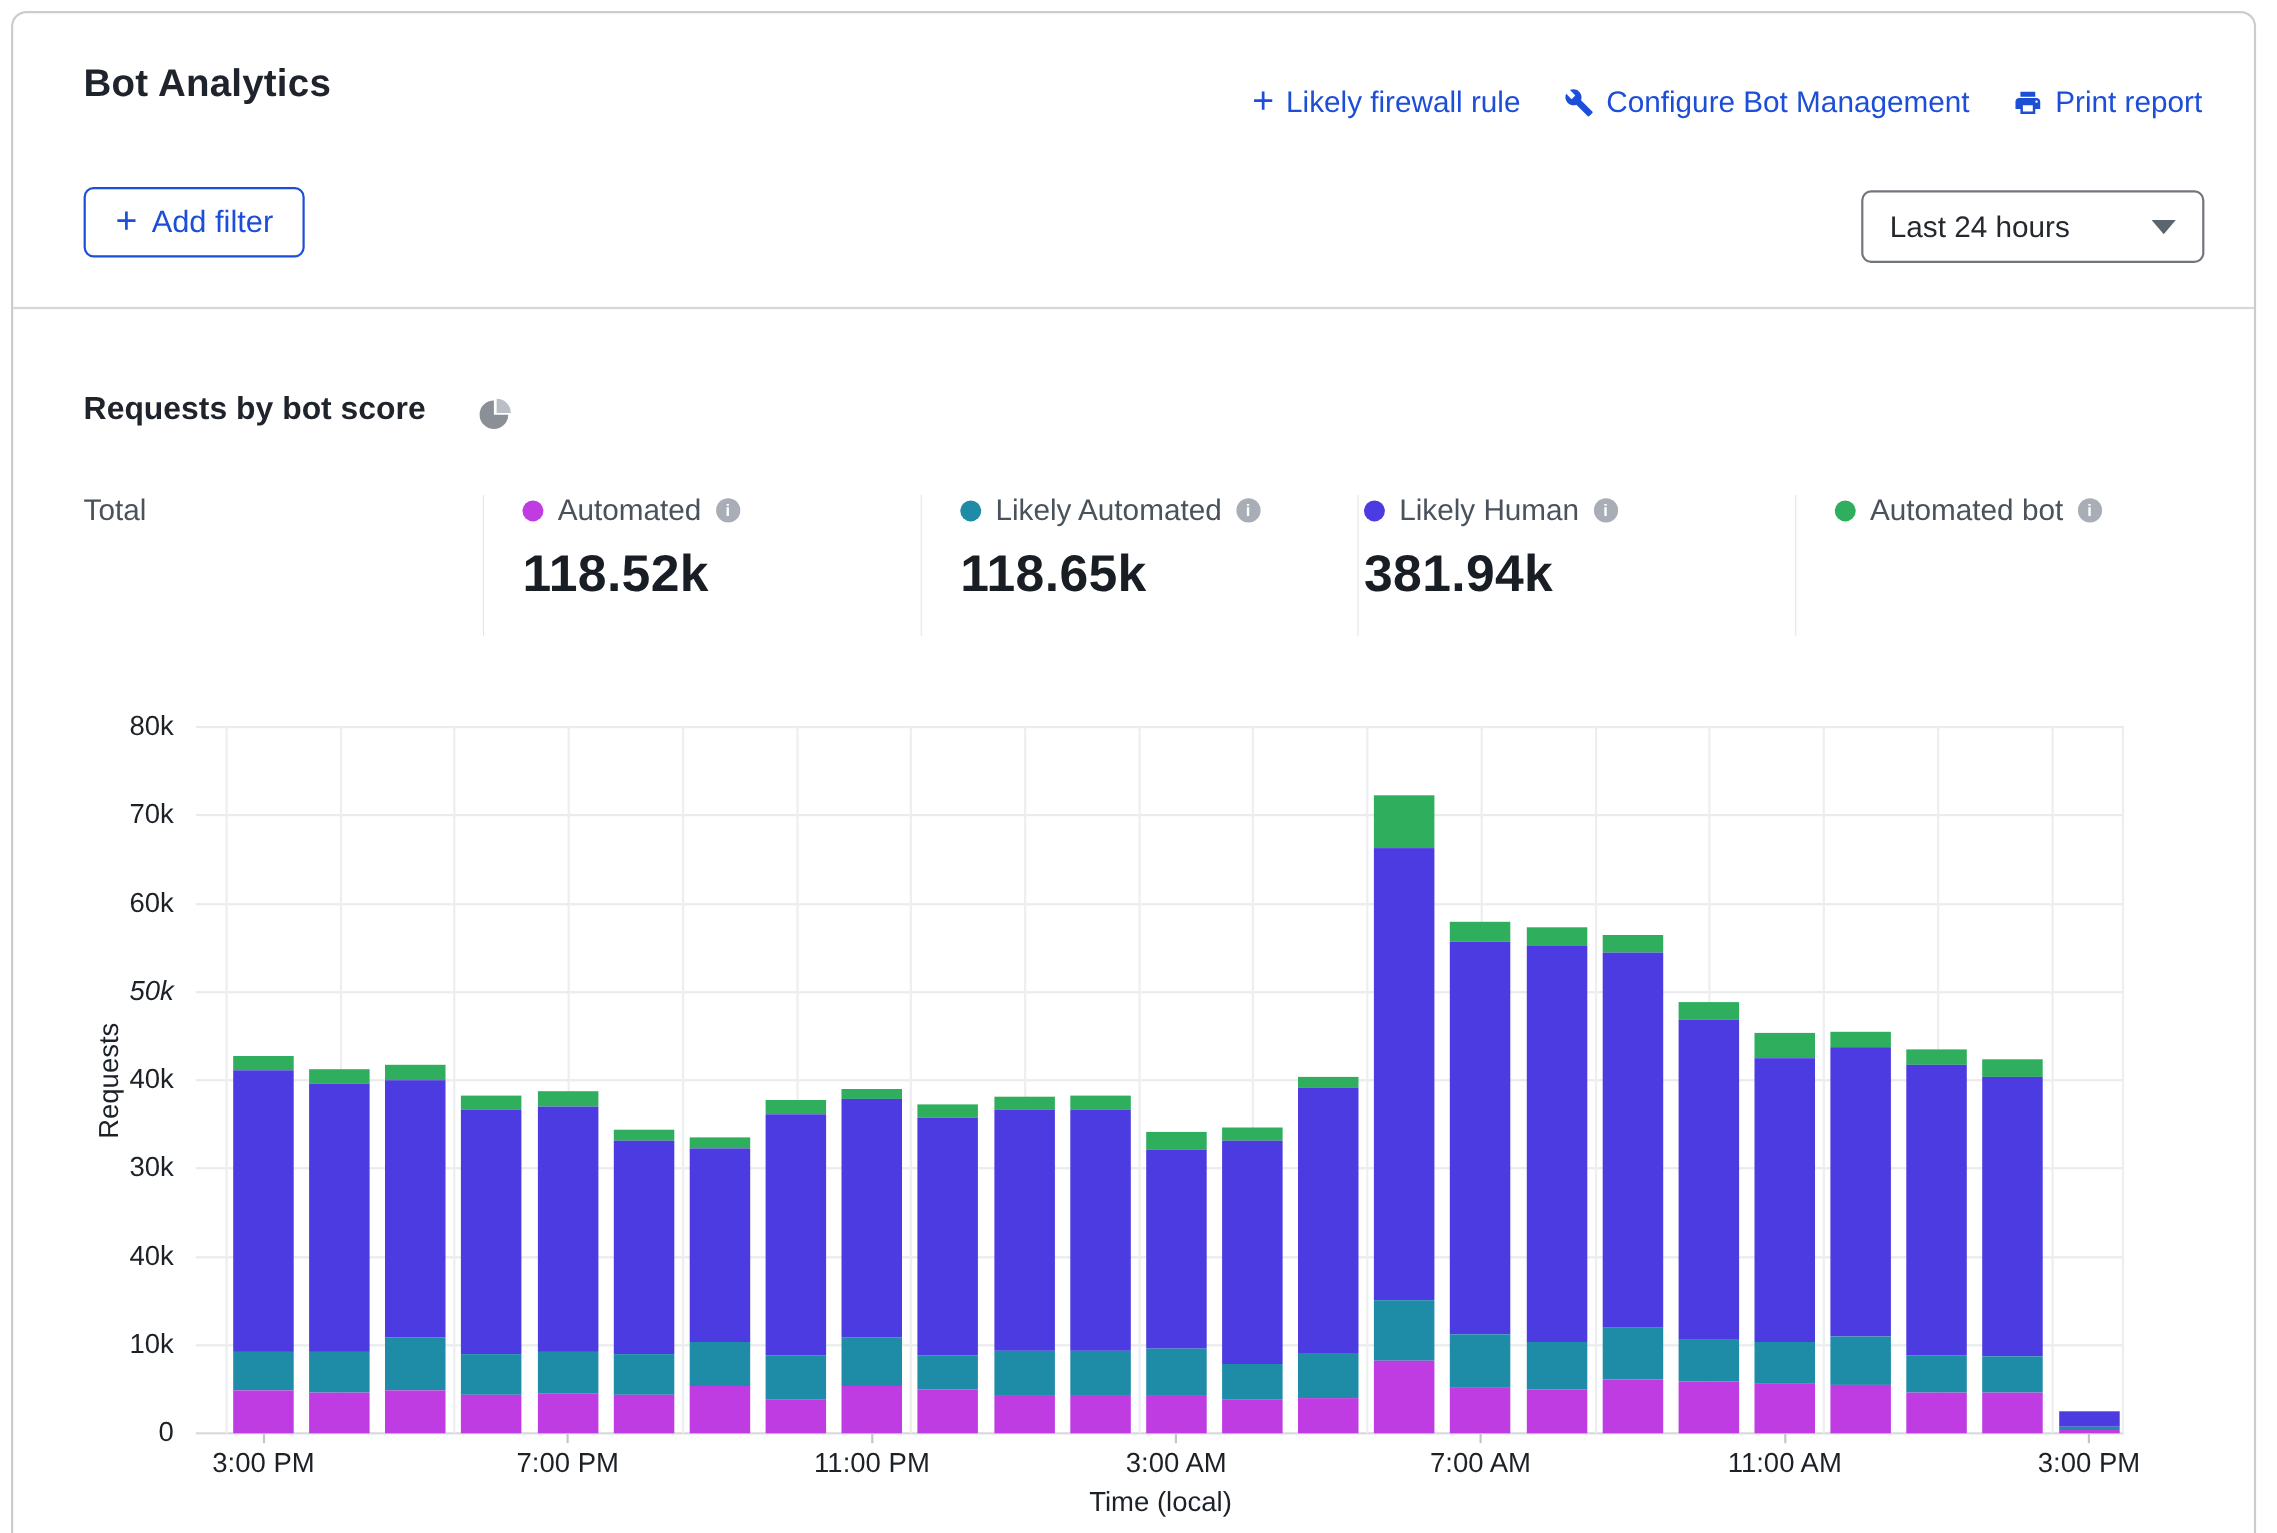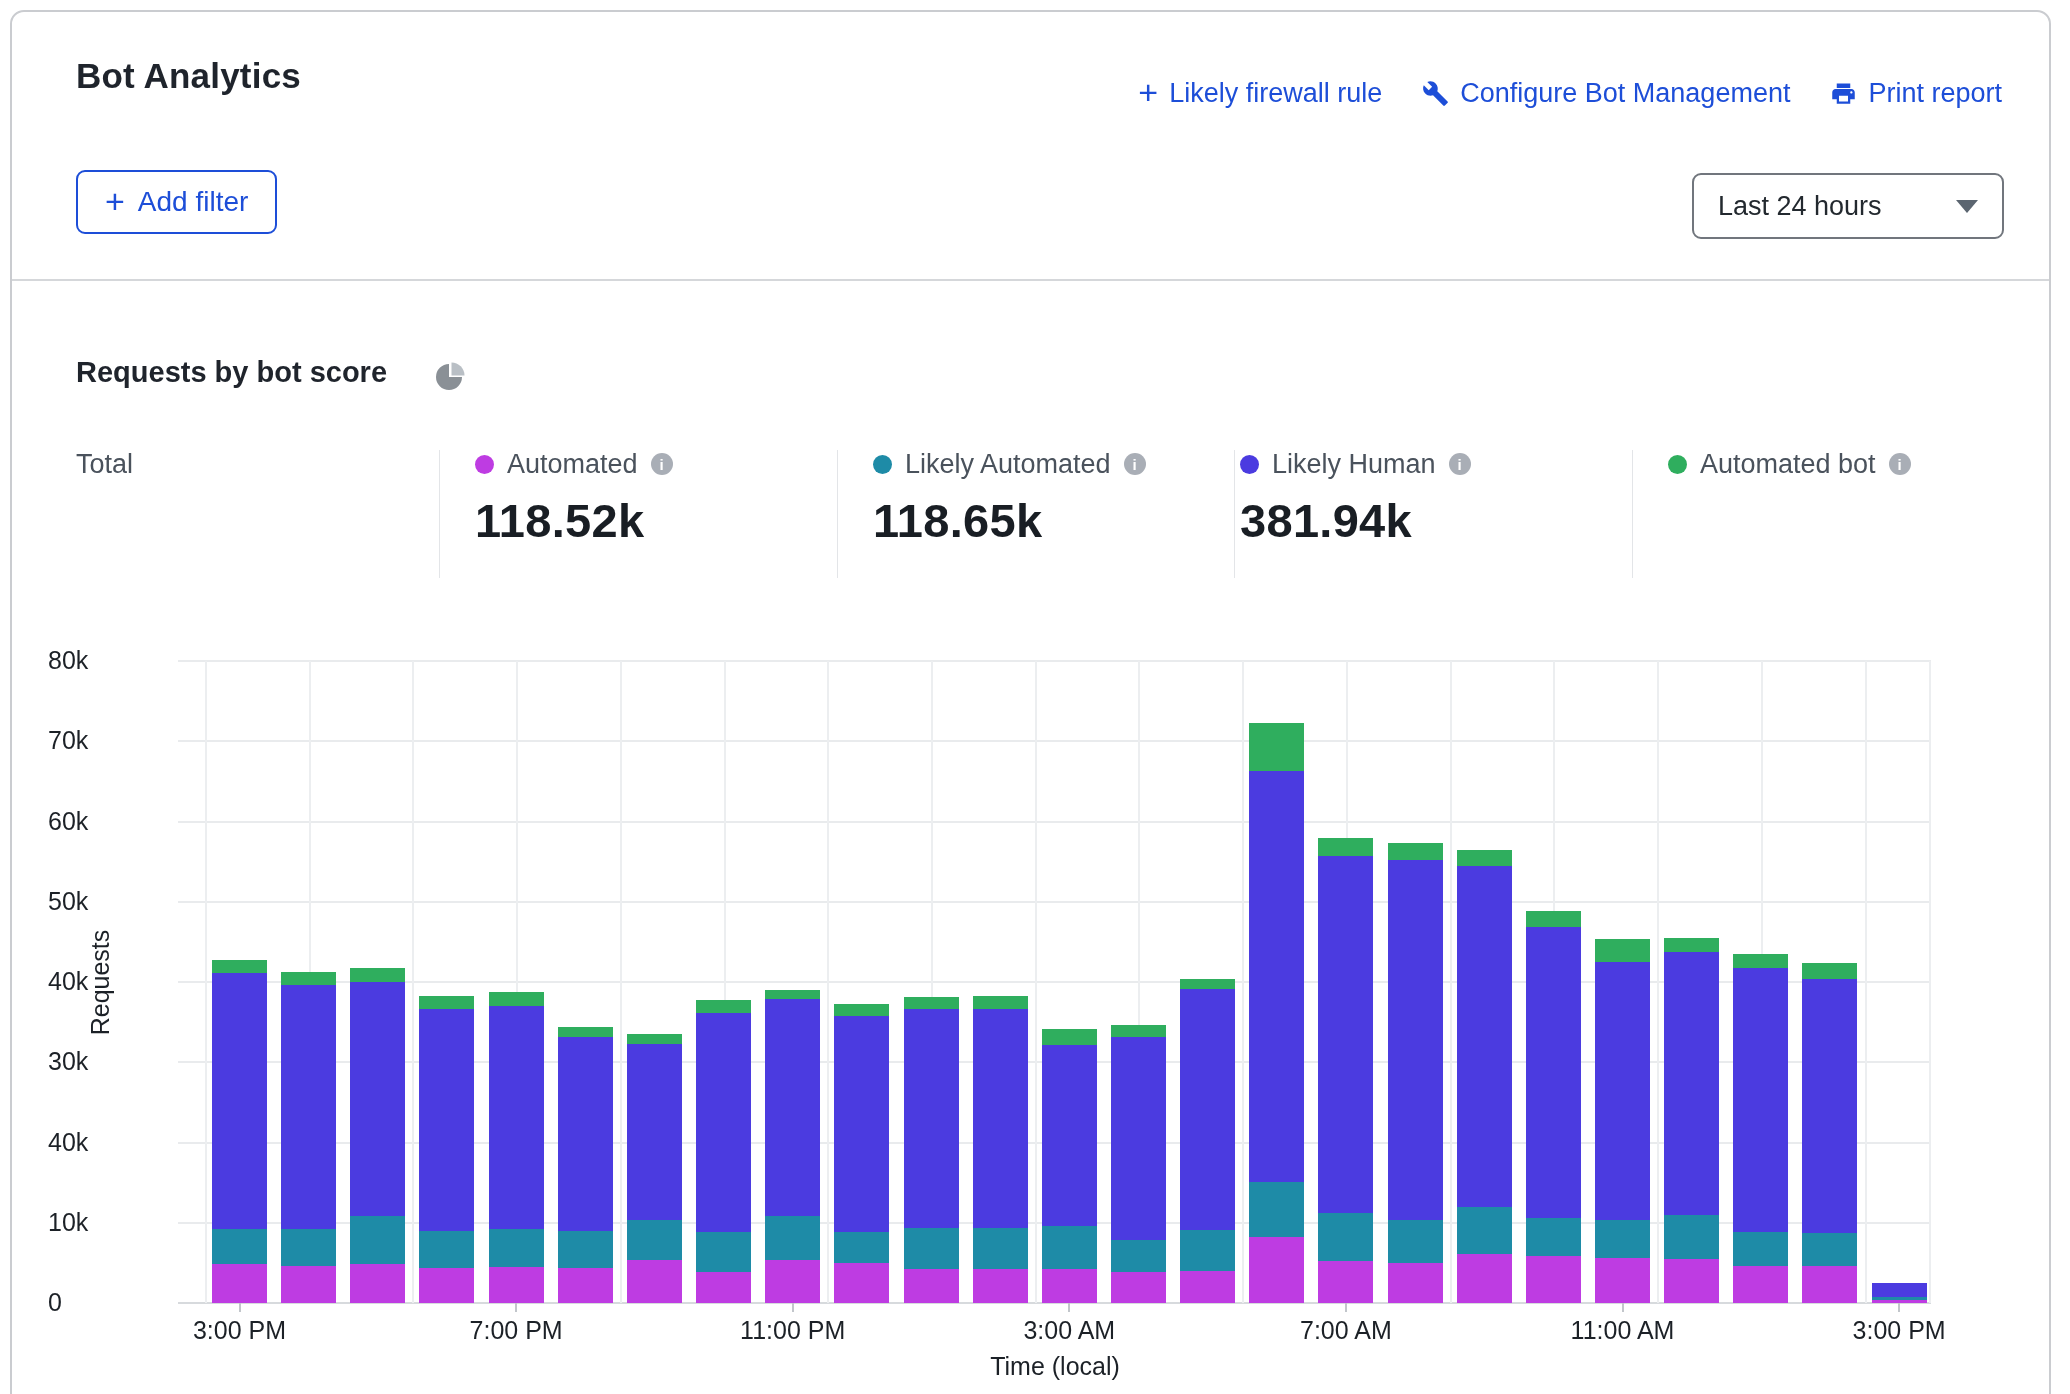--- a/index.html
+++ b/index.html
@@ -43,21 +43,21 @@
 
   
   .plot{position:absolute;left:178px;top:661px;width:1753px;height:642px;}
   .hgrid{position:absolute;left:0;width:100%;height:2px;background:#e9ebed;}
   .hgrid.baseline{background:#d7dadd;}
   .vgrid{position:absolute;top:0;width:2px;height:642px;background:#eceef0;}
   .bar{position:absolute;bottom:0;width:55px;display:flex;flex-direction:column-reverse;}
   .seg{width:100%;}
   .xtick{position:absolute;top:642px;width:2px;height:9px;background:#c2c6cb;}
   .y-axis-labels{position:absolute;left:48px;top:661px;width:110px;height:642px;}
-  .y-axis-labels span{position:absolute;right:0;width:100%;text-align:left;font-size:25px;color:#1c2127;}
+  .y-axis-labels span{position:absolute;right:0;width:100%;text-align:right;font-size:25px;color:#1c2127;}
   .x-axis-labels{position:absolute;left:178px;top:1316px;width:1753px;height:32px;}
   .x-axis-labels span{position:absolute;transform:translateX(-50%);font-size:25px;color:#1c2127;white-space:nowrap;}
   .x-axis-title{position:absolute;left:1055px;top:1352px;transform:translateX(-50%);font-size:25px;color:#1c2127;}
   .y-axis-title{position:absolute;left:38px;top:968px;width:124px;text-align:center;
     transform:rotate(-90deg);font-size:25px;color:#1c2127;}
 </style>
 </head>
 <body>
 
 <div id="root">
@@ -151,21 +151,21 @@
     </div>
   </div>
 
   <div class="y-axis-title">Requests</div>
   <div class="y-axis-labels">
       <span style="top: 627px;">0</span>
       <span style="top: 546.75px;">10k</span>
       <span style="top: 466.5px;">40k</span>
       <span style="top: 386.25px;">30k</span>
       <span style="top: 306px;">40k</span>
-      <span style="top: 225.75px;">50k</span>
+      <span style="top: 225.75px; font-style: italic;">50k</span>
       <span style="top: 145.5px;">60k</span>
       <span style="top: 65.25px;">70k</span>
       <span style="top: -15px;">80k</span>
     </div>
   <div class="plot">
       <div class="hgrid baseline" style="top: 641px;"></div>
       <div class="hgrid" style="top: 560.75px;"></div>
       <div class="hgrid" style="top: 480.5px;"></div>
       <div class="hgrid" style="top: 400.25px;"></div>
       <div class="hgrid" style="top: 320px;"></div>

